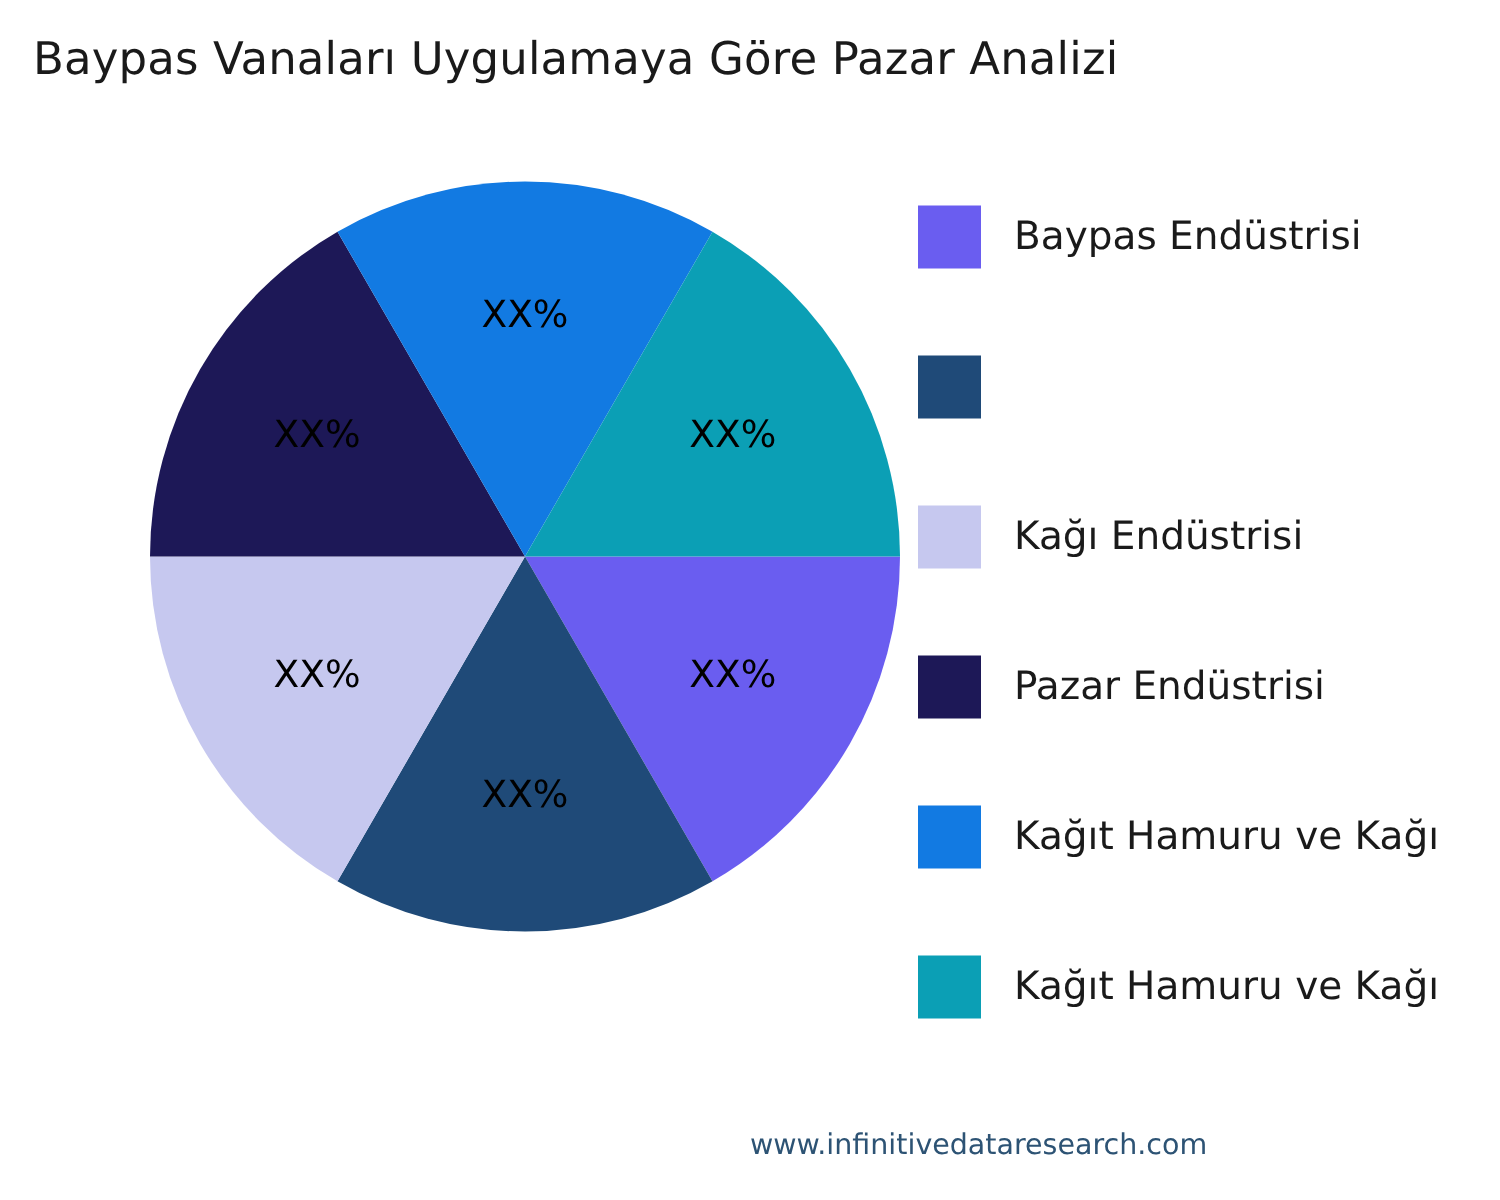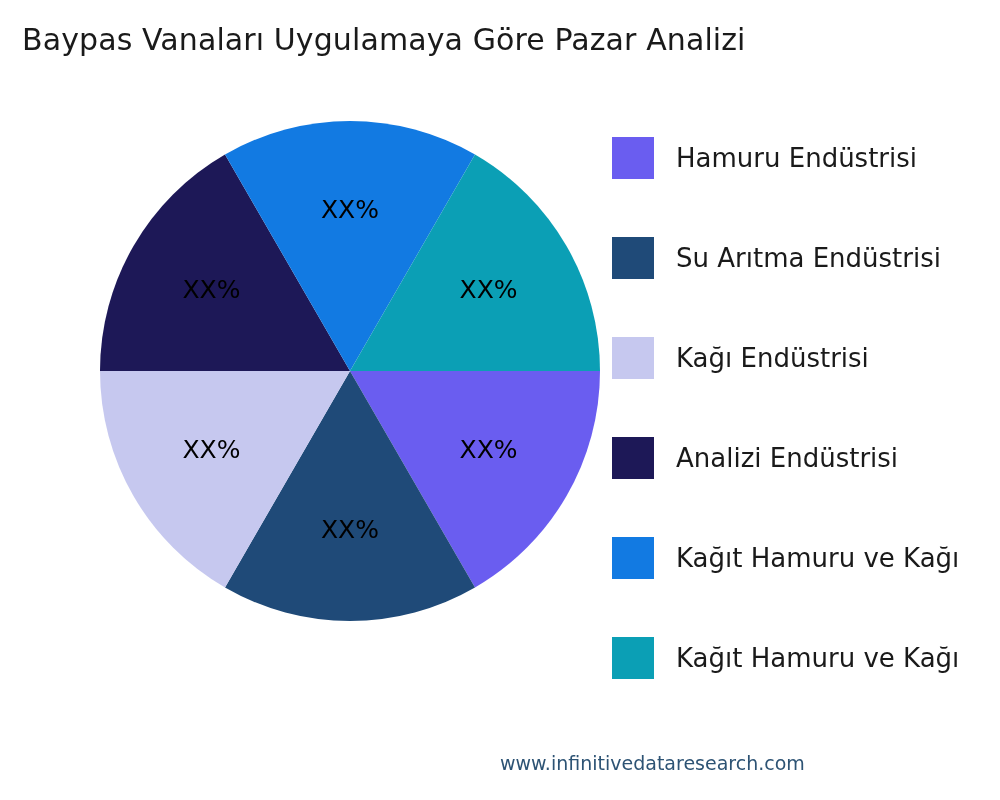--- a/index.html
+++ b/index.html
@@ -97,33 +97,32 @@
         <text x="211.4" y="451.0" class="slice-label">XX%</text>
         <text x="211.4" y="291.0" class="slice-label">XX%</text>
         <text x="350.0" y="211.0" class="slice-label">XX%</text>
         <text x="488.6" y="291.0" class="slice-label">XX%</text>
       </g>
   </svg>
 
   <div id="legend">
       <div class="legend-item">
         <span class="legend-swatch" style="background: rgb(106, 93, 240);"></span>
-        <span class="legend-label">Hamuru Endüstrisi</span>
+        <span class="legend-label">Baypas Endüstrisi</span>
       </div>
       <div class="legend-item">
         <span class="legend-swatch" style="background: rgb(31, 74, 120);"></span>
-        <span class="legend-label">Su Arıtma Endüstrisi</span>
       </div>
       <div class="legend-item">
         <span class="legend-swatch" style="background: rgb(198, 200, 239);"></span>
         <span class="legend-label">Kağı Endüstrisi</span>
       </div>
       <div class="legend-item">
         <span class="legend-swatch" style="background: rgb(29, 24, 87);"></span>
-        <span class="legend-label">Analizi Endüstrisi</span>
+        <span class="legend-label">Pazar Endüstrisi</span>
       </div>
       <div class="legend-item">
         <span class="legend-swatch" style="background: rgb(18, 122, 226);"></span>
         <span class="legend-label">Kağıt Hamuru ve Kağı</span>
       </div>
       <div class="legend-item">
         <span class="legend-swatch" style="background: rgb(11, 159, 181);"></span>
         <span class="legend-label">Kağıt Hamuru ve Kağı</span>
       </div>
     </div>

